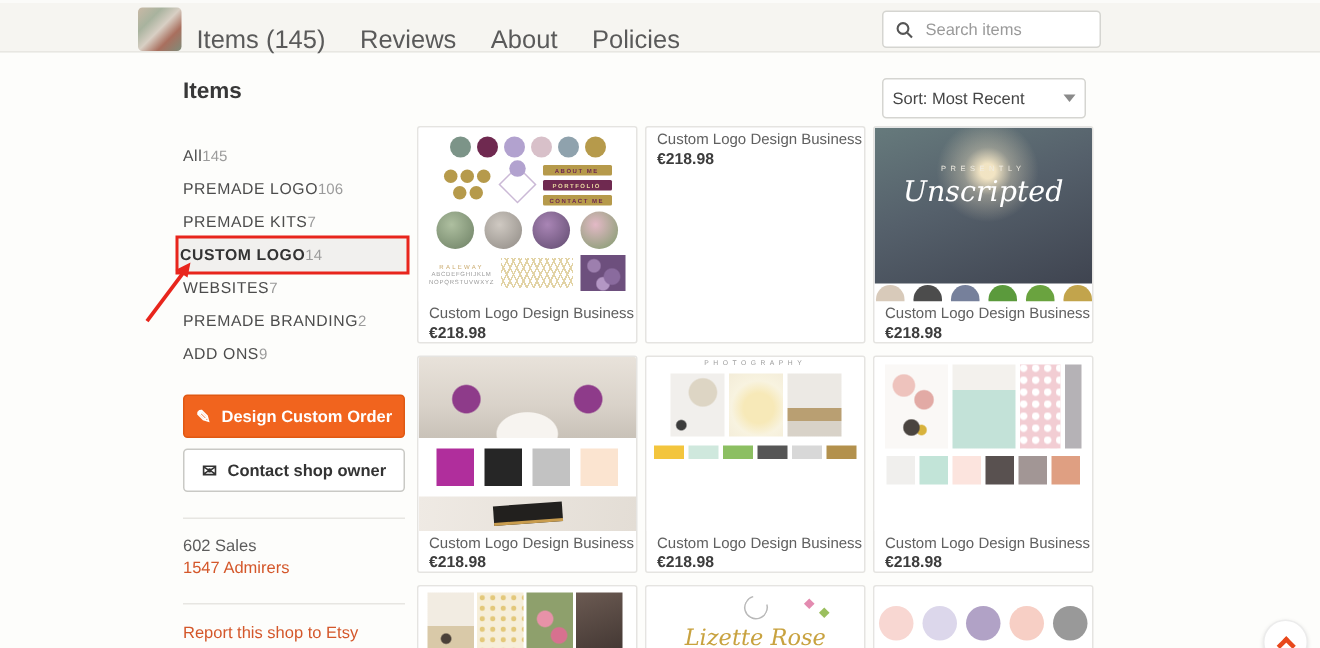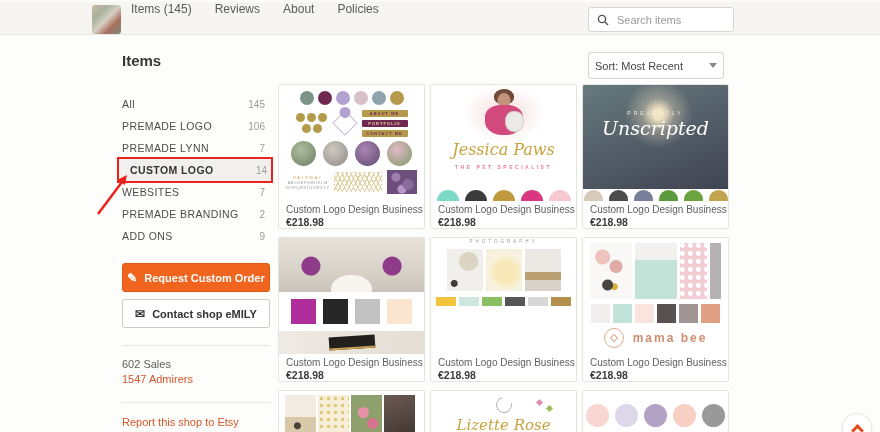--- a/index.html
+++ b/index.html
@@ -4,38 +4,38 @@
 <style>
   html,body{margin:0;padding:0;width:880px;height:432px;overflow:hidden;
     background:#fdfdfb;font-family:"Liberation Sans",sans-serif;position:relative}
   *{box-sizing:border-box}
 
   
   .top-bar{position:absolute;left:0;top:0;right:0;height:35px;background:#f6f5f1;
     border-top:2px solid #fbfbf9;border-bottom:1px solid #e8e7e2}
   .avatar{position:absolute;left:92px;top:3px;width:29px;height:29px;border-radius:3px;
     background:linear-gradient(135deg,#c9b9a6 0%,#a8b39e 28%,#d8cfc4 50%,#a96f5e 72%,#7f8c7a 100%)}
-  .tabs{position:absolute;left:131px;top:0;height:35px;display:flex;align-items:flex-start;gap:23px;
-    font-size:12px;color:#5a5a5a}
+  .tabs{position:absolute;left:131px;top:0;height:35px;display:flex;align-items:flex-end;gap:23px;
+    font-size:17px;color:#5a5a5a}
   .tab{cursor:pointer;white-space:nowrap}
   .search{position:absolute;left:588px;top:5px;width:146px;height:25px;background:#fff;
     border:1px solid #d5d5d1;border-radius:3px;display:flex;align-items:center;padding:0 8px;gap:6px}
   .search svg{flex:0 0 auto}
   .search input{border:0;outline:0;flex:1;min-width:0;font-size:11px;color:#444;background:transparent;
     font-family:Liberation Sans, sans-serif}
   .search input::placeholder{color:#9a9a9a}
 
   
   .sidebar{position:absolute;left:122px;top:48px;width:148px}
   .sb-title{font-size:15px;font-weight:bold;color:#383838;margin:4px 0 24px}
-  .sb-item{display:flex;justify-content:space-between;align-items:center;height:22px;
+  .sb-item{display:flex;justify-content:flex-start;align-items:center;height:22px;
     font-size:10.5px;letter-spacing:.4px;color:#4c4c4c;cursor:pointer;padding:0 5px 0 0}
   .sb-count{font-size:10px;color:#9b9b9b;letter-spacing:0}
   .sb-item.selected{background:#f1f0ee;box-shadow:0 0 0 2px #e8251c;
-    padding:0 4px 0 11px;margin-left:-3px;margin-right:-1px}
+    padding:0 4px 0 1px;margin-left:-3px;margin-right:-1px}
   .sb-item.selected .sb-label{font-weight:bold;color:#333}
   .sb-btn{width:148px;height:29px;border-radius:3px;display:flex;align-items:center;justify-content:center;
     gap:7px;font-size:11px;font-weight:bold;cursor:pointer}
   .sb-btn.primary{background:#f1641e;color:#fff;border:1px solid #e05812;margin-top:16px}
   .sb-btn.secondary{background:#fff;color:#333;border:1px solid #c9c9c5;margin-top:7px}
   .btn-ico{font-size:12px;line-height:1}
   .sb-div{border-top:1px solid #e7e6e2;margin:17px 0 0}
   .sb-sales{font-size:11px;color:#5c5c5c;margin-top:12px}
   .sb-admirers{font-size:11px;color:#d4572a;margin-top:3px;cursor:pointer}
   .sb-report{font-size:11px;color:#d4572a;margin-top:13px;cursor:pointer}
@@ -200,21 +200,21 @@
   <div id="sb-list">
       <div class="sb-item">
         <div class="sb-label">All</div>
         <div class="sb-count">145</div>
       </div>
       <div class="sb-item">
         <div class="sb-label">PREMADE LOGO</div>
         <div class="sb-count">106</div>
       </div>
       <div class="sb-item">
-        <div class="sb-label">PREMADE LYNN</div>
+        <div class="sb-label">PREMADE KITS</div>
         <div class="sb-count">7</div>
       </div>
       <div class="sb-item selected">
         <div class="sb-label">CUSTOM LOGO</div>
         <div class="sb-count">14</div>
       </div>
       <div class="sb-item">
         <div class="sb-label">WEBSITES</div>
         <div class="sb-count">7</div>
       </div>
@@ -223,25 +223,25 @@
         <div class="sb-count">2</div>
       </div>
       <div class="sb-item">
         <div class="sb-label">ADD ONS</div>
         <div class="sb-count">9</div>
       </div>
     </div>
 
   <div class="sb-btn primary">
     <span class="btn-ico">✎</span>
-    <span>Request Custom Order</span>
+    <span>Design Custom Order</span>
   </div>
   <div class="sb-btn secondary">
     <span class="btn-ico">✉</span>
-    <span>Contact shop eMILY</span>
+    <span>Contact shop owner</span>
   </div>
 
   <div class="sb-div"></div>
   <div class="sb-sales">602 Sales</div>
   <div class="sb-admirers">1547 Admirers</div>
   <div class="sb-div"></div>
   <div class="sb-report">Report this shop to Etsy</div>
 </div>
 
 <svg class="annotation-arrow" viewBox="0 0 40 48">
@@ -295,38 +295,20 @@
             <div class="bb-line">NOPQRSTUVWXYZ</div>
           </div>
           <div class="bb-geo"></div>
           <div class="bb-floral"></div>
         </div>
       </div>
       <div class="card-title">Custom Logo Design Business Logo ...</div>
       <div class="card-price">€218.98</div>
     </div>
     <div class="card">
-      <div class="art">
-        <div class="pet-blob"></div>
-        <div class="pet-fig">
-          <div class="pet-hair"></div>
-          <div class="pet-head"></div>
-          <div class="pet-body"></div>
-          <div class="pet-dog"></div>
-        </div>
-        <div class="pet-brand">Jessica Paws</div>
-        <div class="pet-tag">THE PET SPECIALIST</div>
-        <div class="semi-row">
-          <div class="semi" style="background: rgb(124, 217, 198);"></div>
-          <div class="semi" style="background: rgb(59, 59, 59);"></div>
-          <div class="semi" style="background: rgb(192, 155, 62);"></div>
-          <div class="semi" style="background: rgb(217, 56, 128);"></div>
-          <div class="semi" style="background: rgb(247, 201, 207);"></div>
-        </div>
-      </div>
       <div class="card-title">Custom Logo Design Business Logo ...</div>
       <div class="card-price">€218.98</div>
     </div>
     <div class="card">
       <div class="art">
         <div class="ps-photo">
           <div class="ps-over">PRESENTLY</div>
           <div class="ps-script">Unscripted</div>
         </div>
         <div class="semi-row">
@@ -386,26 +368,20 @@
           <div class="bee-d"></div>
         </div>
         <div class="bee-swatches">
           <div class="bee-sw" style="background: rgb(240, 239, 237);"></div>
           <div class="bee-sw" style="background: rgb(194, 228, 216);"></div>
           <div class="bee-sw" style="background: rgb(252, 228, 222);"></div>
           <div class="bee-sw" style="background: rgb(89, 81, 80);"></div>
           <div class="bee-sw" style="background: rgb(162, 150, 149);"></div>
           <div class="bee-sw" style="background: rgb(223, 159, 130);"></div>
         </div>
-        <div class="bee-logo">
-          <div class="bee-circle">
-            <div class="bee-circle-dot"></div>
-          </div>
-          <div class="bee-text">mama bee</div>
-        </div>
       </div>
       <div class="card-title">Custom Logo Design Business Logo ...</div>
       <div class="card-price">€218.98</div>
     </div>
     <div class="card">
       <div class="art">
         <div class="pc-row">
           <div class="pc-tile pc-1"></div>
           <div class="pc-tile pc-2"></div>
           <div class="pc-tile pc-3"></div>

